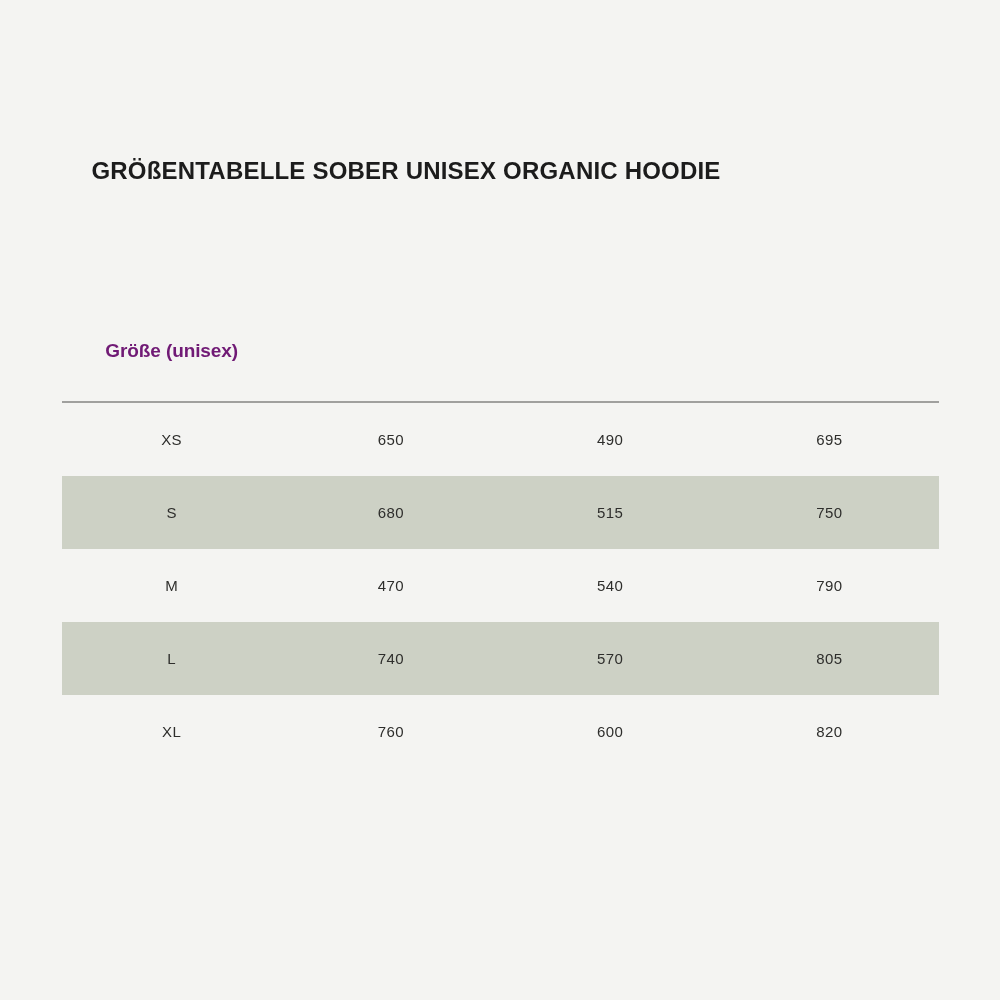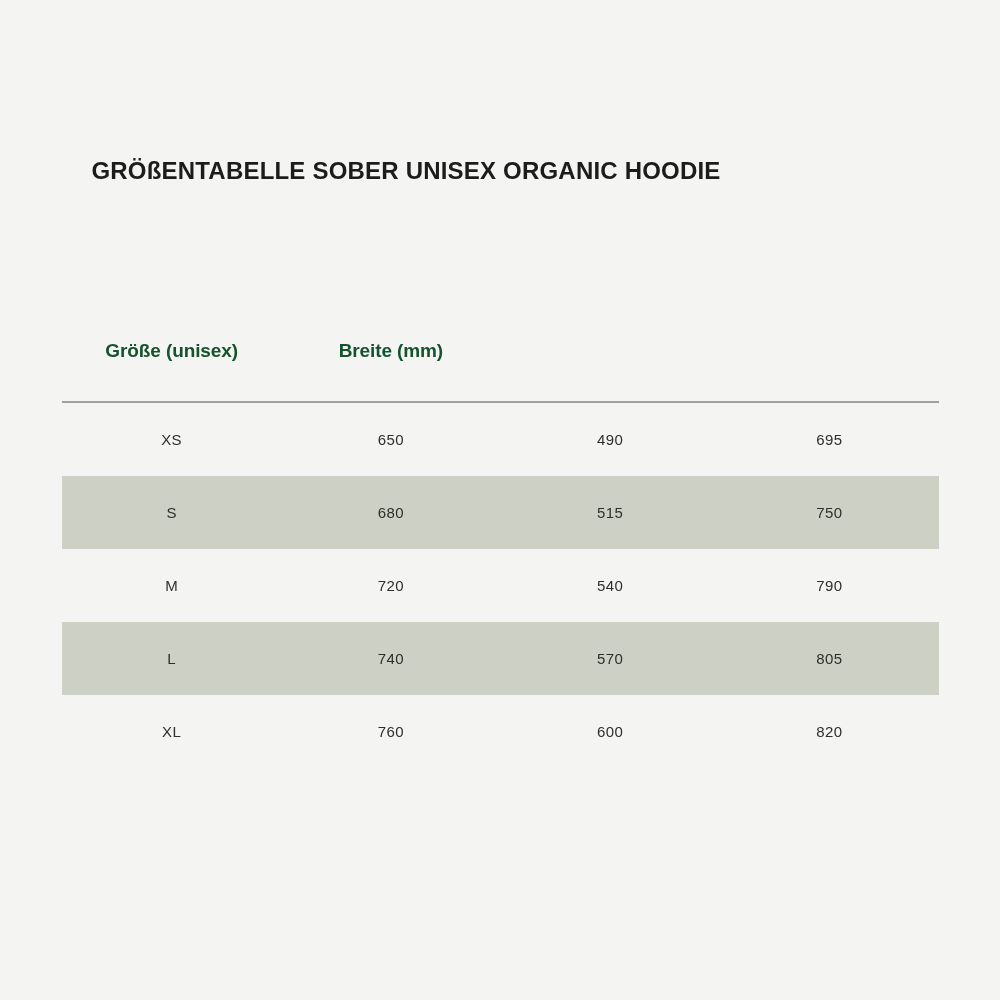--- a/index.html
+++ b/index.html
@@ -39,21 +39,21 @@
     display: flex;
     height: 42px;
     align-items: center;
   }
   .hcell {
     width: 25%;
     text-align: center;
     font-size: 19px;
     font-weight: 700;
     letter-spacing: -0.1px;
-    color: #14532d;
+    color: #701a75;
   }
   .body-rows {
     margin-top: 29px;
     border-top: 2px solid #a0a09e;
   }
   .row {
     display: flex;
     height: 73px;
     align-items: center;
   }
@@ -72,42 +72,41 @@
 <body>
 
 <div class="page">
 
   <h1 class="chart-title">GRÖßENTABELLE SOBER UNISEX ORGANIC HOODIE</h1>
 
   <div class="table-wrap">
 
     <div class="header-row">
       <div class="hcell">Größe (unisex)</div>
-      <div class="hcell">Breite (mm)</div>
     </div>
 
     <div class="body-rows">
 
       <div class="row">
         <div class="cell">XS</div>
         <div class="cell">650</div>
         <div class="cell">490</div>
         <div class="cell">695</div>
       </div>
 
       <div class="row striped">
         <div class="cell">S</div>
         <div class="cell">680</div>
         <div class="cell">515</div>
         <div class="cell">750</div>
       </div>
 
       <div class="row">
         <div class="cell">M</div>
-        <div class="cell">720</div>
+        <div class="cell">470</div>
         <div class="cell">540</div>
         <div class="cell">790</div>
       </div>
 
       <div class="row striped">
         <div class="cell">L</div>
         <div class="cell">740</div>
         <div class="cell">570</div>
         <div class="cell">805</div>
       </div>

